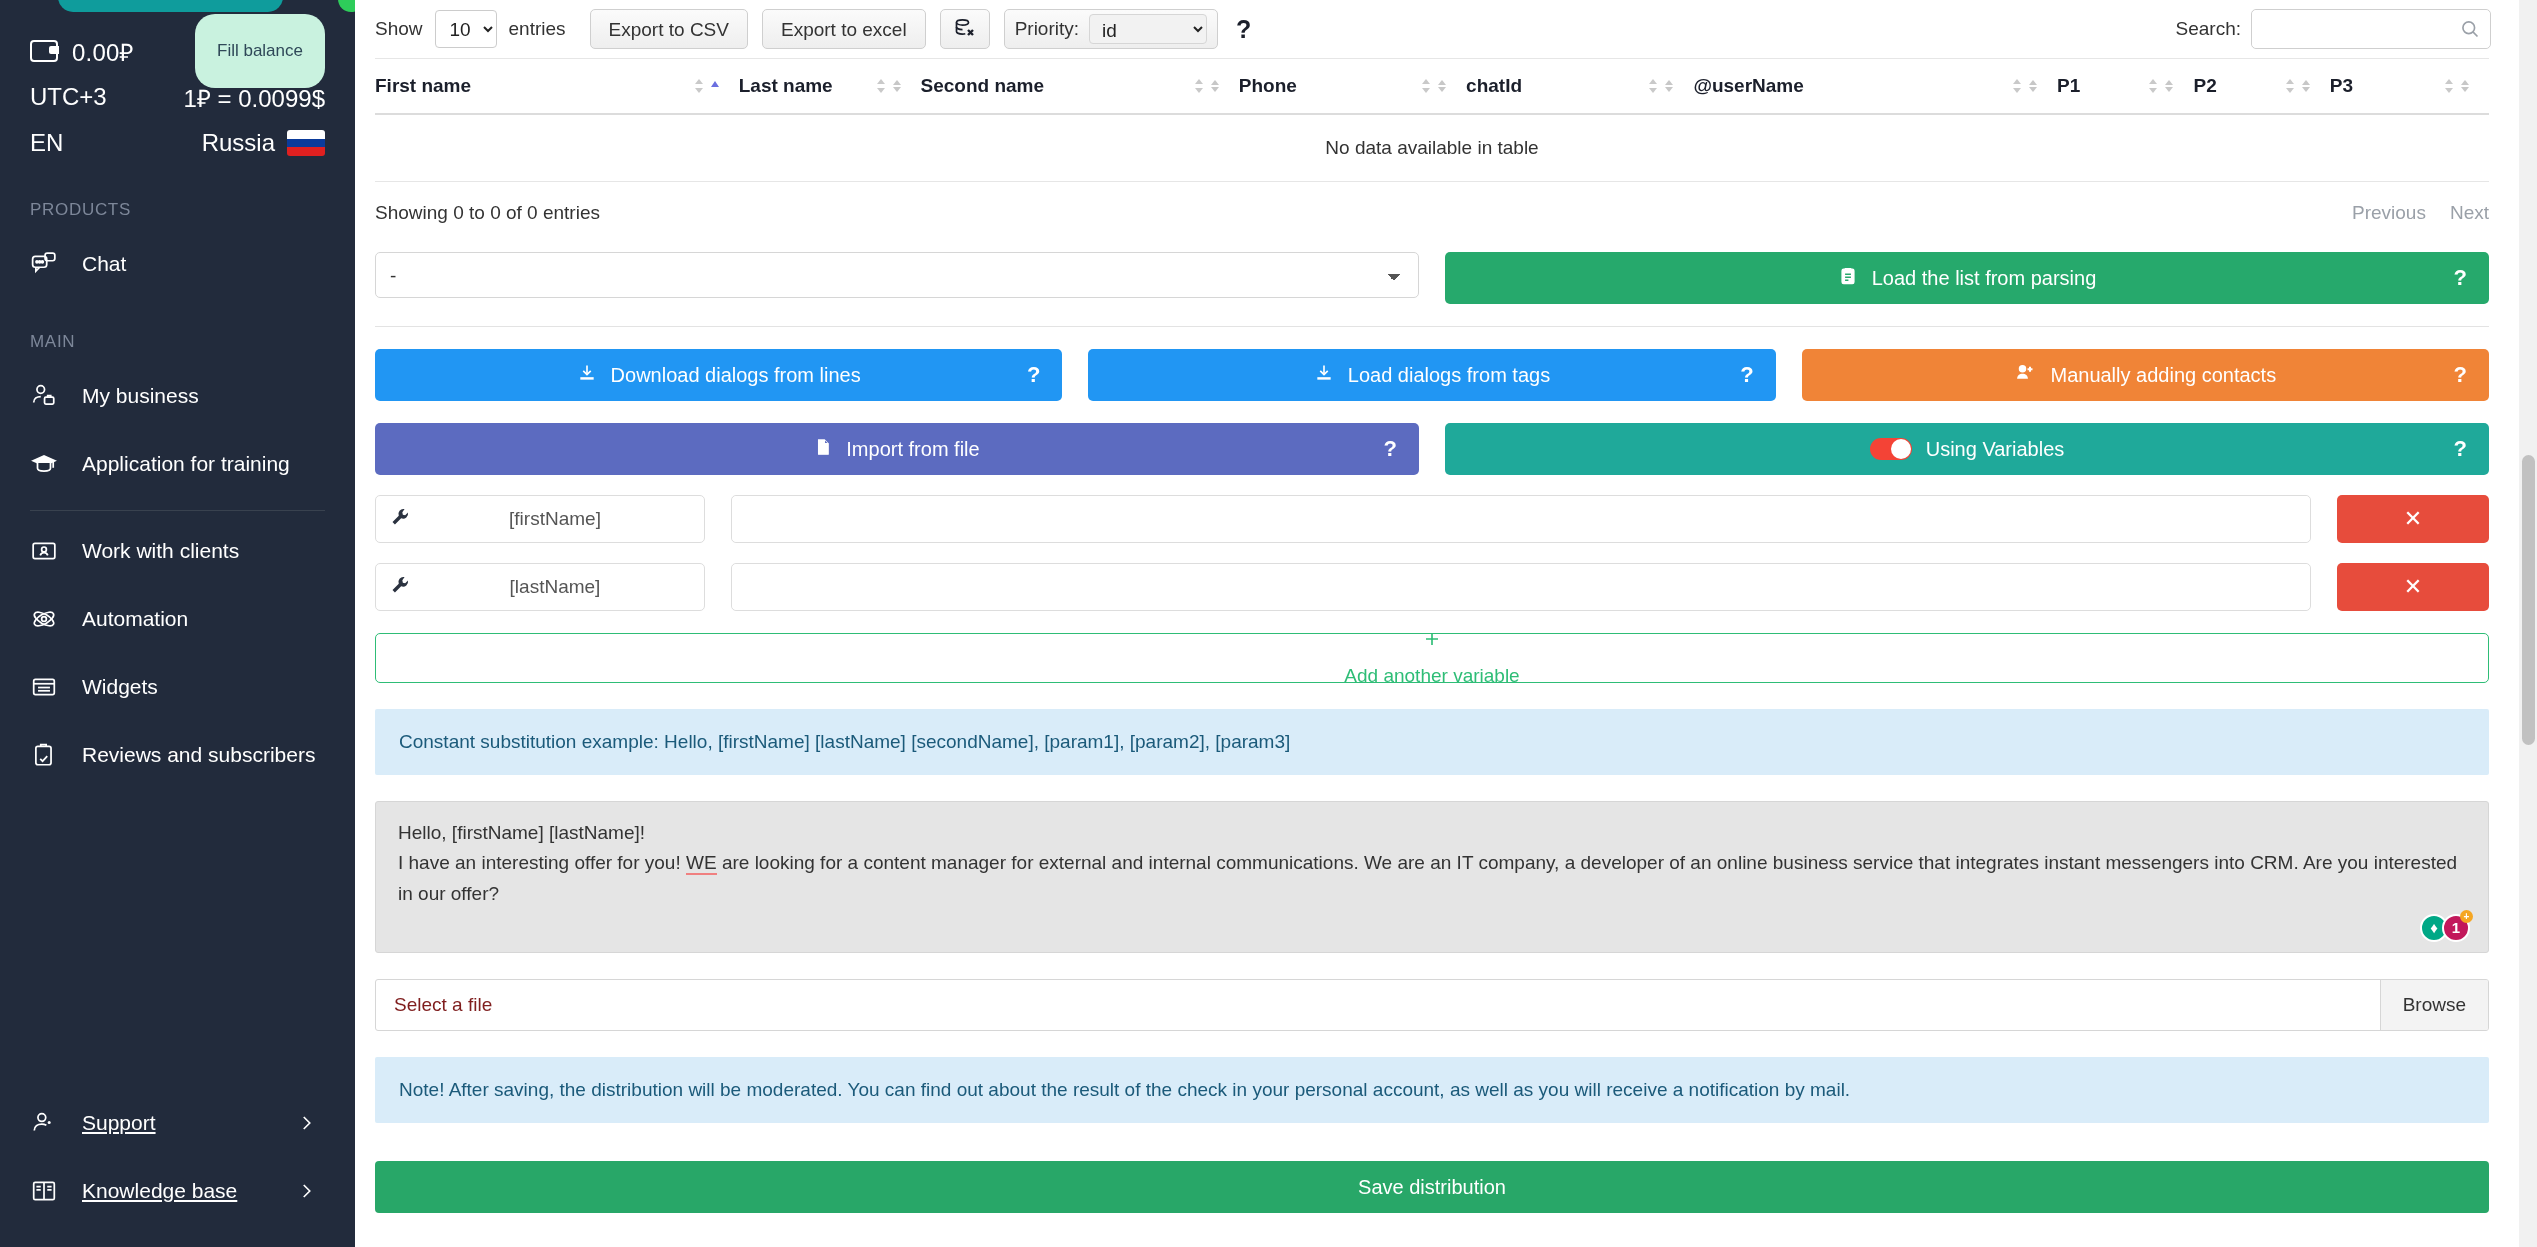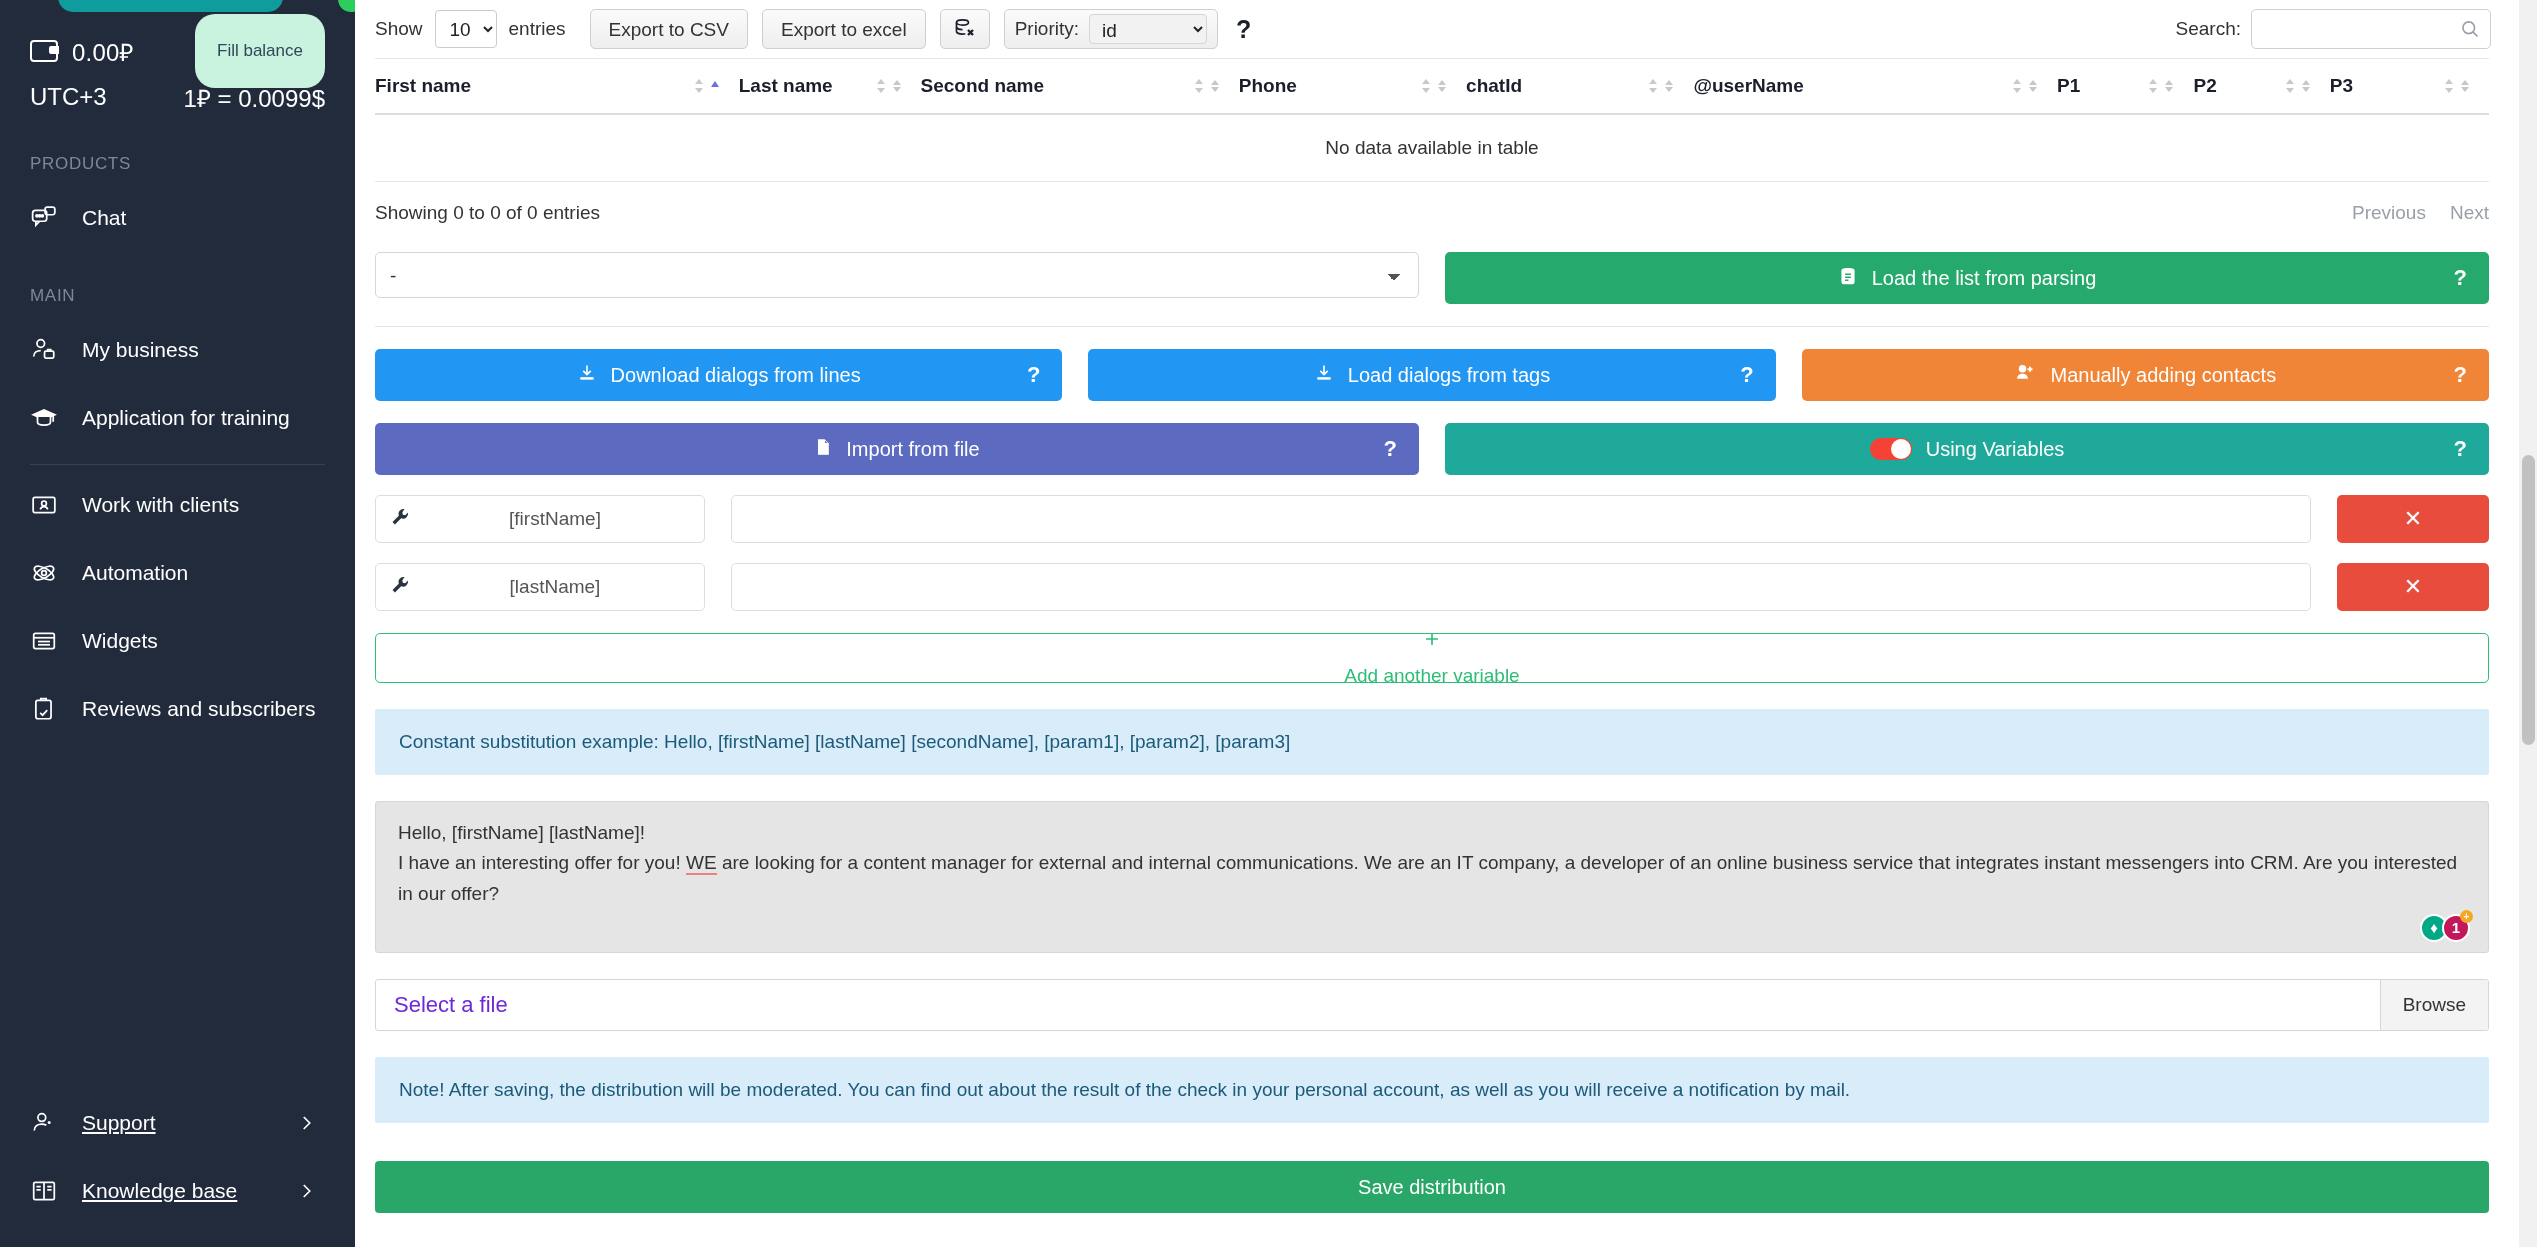--- a/index.html
+++ b/index.html
@@ -241,21 +241,21 @@
     border: 2px solid #fff; margin-left: -6px; position: relative;
   }
   .badge-plus {
     position:absolute; top:-6px; right:-5px; width:13px; height:13px; border-radius:50%;
     background:#f5a623; color:#fff; font-size:10px; display:flex; align-items:center; justify-content:center;
   }
   .file-row {
     margin: 26px 20px 0 20px; border: 1px solid #d6d6d6; border-radius: 3px;
     height: 52px; display: flex; align-items: center; background: #fff; overflow: hidden;
   }
-  .file-name { flex: 1; padding: 0 18px; font-size: 22px; color: #6d28d9; }
+  .file-name { flex: 1; padding: 0 18px; font-size: 19px; color: #7f1d1d; }
   .file-browse {
     height: 100%; display:flex; align-items:center; padding: 0 22px;
     background: #f3f3f3; border-left: 1px solid #d6d6d6; font-size: 19px; color: #333; cursor: pointer;
   }
   .save-btn {
     margin: 26px 20px 0 20px; height: 52px; background: #28a768; border: none;
     border-radius: 4px; color: #fff; font-size: 20px; width: calc(100% - 40px);
     cursor: pointer; font-family: "Liberation Sans", sans-serif;
   }
   
@@ -288,20 +288,27 @@
         <span class="bal-amount">0.00₽</span>
       </div>
       <button class="fill-btn">Fill balance</button>
     </div>
 
     <div class="info-row">
       <span>UTC+3</span>
       <span>1₽ = 0.0099$</span>
     </div>
 
+    <div class="info-row">
+      <span>EN</span>
+      <span class="lang-row">
+        <span>Russia</span>
+        <span class="flag"></span>
+      </span>
+    </div>
 
     <div class="sec-label">PRODUCTS</div>
 
     <div class="nav-item">
       <span class="ico">
         <svg width="26" height="26" viewBox="0 0 24 24" fill="none" stroke="#fff" stroke-width="1.6">
           <rect x="1.5" y="5" width="13" height="10" rx="2.5"></rect>
           <path d="M4.5 15 L4.5 18.5 L8 15"></path>
           <rect x="13" y="2" width="9" height="7" rx="2"></rect>
           <circle cx="5.5" cy="10" r=".9" fill="#fff"></circle>

